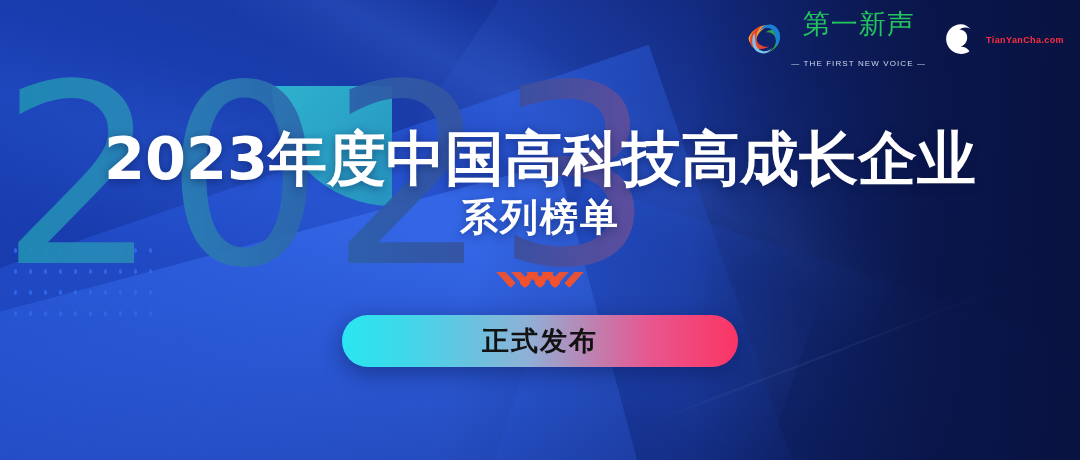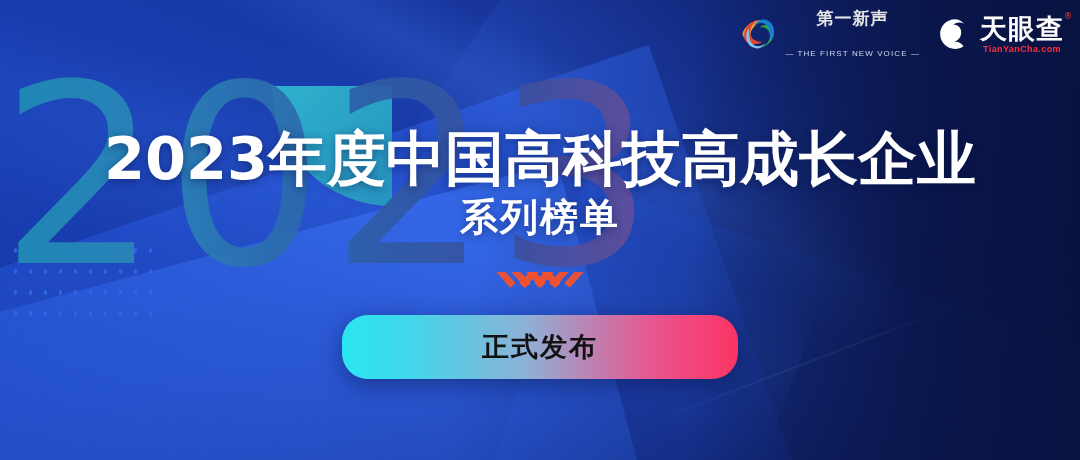--- a/index.html
+++ b/index.html
@@ -66,31 +66,31 @@
   .chev i{position:absolute;display:block;width:150px;height:7px;border-radius:1px;}
   
   .title{position:absolute;left:0;right:0;top:128px;text-align:center;
       color:#fff;font-weight:700;line-height:1.06;
       font-family:"DejaVu Sans","Liberation Sans",sans-serif;
       text-shadow:0 2px 10px rgba(4,14,60,.45);}
   .title .l1{display:block;font-size:59px;letter-spacing:0px;}
   .title .l2{display:block;font-size:38px;letter-spacing:2px;margin-top:6px;}
   
   .cta{position:absolute;left:50%;top:315px;transform:translateX(-50%);
-      width:396px;height:64px;border-radius:26px;border:0;cursor:pointer;
+      width:396px;height:52px;border-radius:26px;border:0;cursor:pointer;
       background:linear-gradient(90deg,#2ae6f0 0%, #3fd7ea 16%, #8fb0d6 47%, #e9568f 78%, #fb3464 100%);
       color:#121212;font-size:27px;font-weight:700;letter-spacing:2px;
       font-family:"DejaVu Sans","Liberation Sans",sans-serif;
       box-shadow:0 6px 22px rgba(8,18,70,.45);
       display:flex;align-items:center;justify-content:center;}
   
   .logos{position:absolute;right:16px;top:10px;display:flex;align-items:center;gap:18px;}
   .logo{display:flex;align-items:center;gap:8px;}
   .logo-txt{display:flex;flex-direction:column;align-items:center;}
-  .cn1{color:#e5e5e5;font-size:17px;font-weight:700;letter-spacing:1px;line-height:1;
+  .cn1{color:#22c55e;font-size:27px;font-weight:400;letter-spacing:1px;line-height:1;
        font-family:"DejaVu Sans","Liberation Sans",sans-serif;}
   .en1{color:#cfd9ee;font-size:8px;letter-spacing:1.1px;margin-top:22px;white-space:nowrap;}
   .cn2{color:#fff;font-size:27px;font-weight:700;letter-spacing:1px;line-height:1;
        font-family:"DejaVu Sans","Liberation Sans",sans-serif;position:relative;}
   .cn2 .tm{position:absolute;right:-9px;top:-2px;font-size:8px;font-weight:400;color:#ff3b30;}
   .en2{color:#ff2d3f;font-size:9px;font-weight:700;letter-spacing:.4px;margin-top:2px;white-space:nowrap;}
   .mark1{width:38px;height:38px;flex:0 0 38px;}
   .mark2{width:34px;height:34px;flex:0 0 34px;}
 </style>
 </head>
@@ -150,21 +150,18 @@
       </div>
     </div>
 
     <div class="logo">
       <svg class="mark2" viewBox="0 0 64 64">
         <path d="M32 4C16.5 4 4 16.5 4 32s12.5 28 28 28c6 0 11.5-1.9 16-5.1-4-6-10.4-8.6-16.6-8.2 7.6-3.4 11.9-9.4 12.3-16.8C44.2 21 38 14.6 29 14.2c5.5-4.6 13.6-5.2 20.4-1.6C44.6 7.4 38.7 4 32 4z" fill="#ffffff"></path>
         <path d="M21 19c-7 4-10 12-8 19 3-7 8-11 15-12-3-2-5-4-7-7z" fill="#ffffff"></path>
         <path d="M12 40c5 9 16 13 25 9-9 1-17-3-21-11-1-1-3-1-4 2z" fill="#ffffff"></path>
       </svg>
       <div class="logo-txt">
-        <span class="cn2">
-          <span>天眼查</span><span class="tm">®</span>
-        </span>
         <span class="en2">TianYanCha.com</span>
       </div>
     </div>
 
   </div>
 </div>
 
 </body></html>

